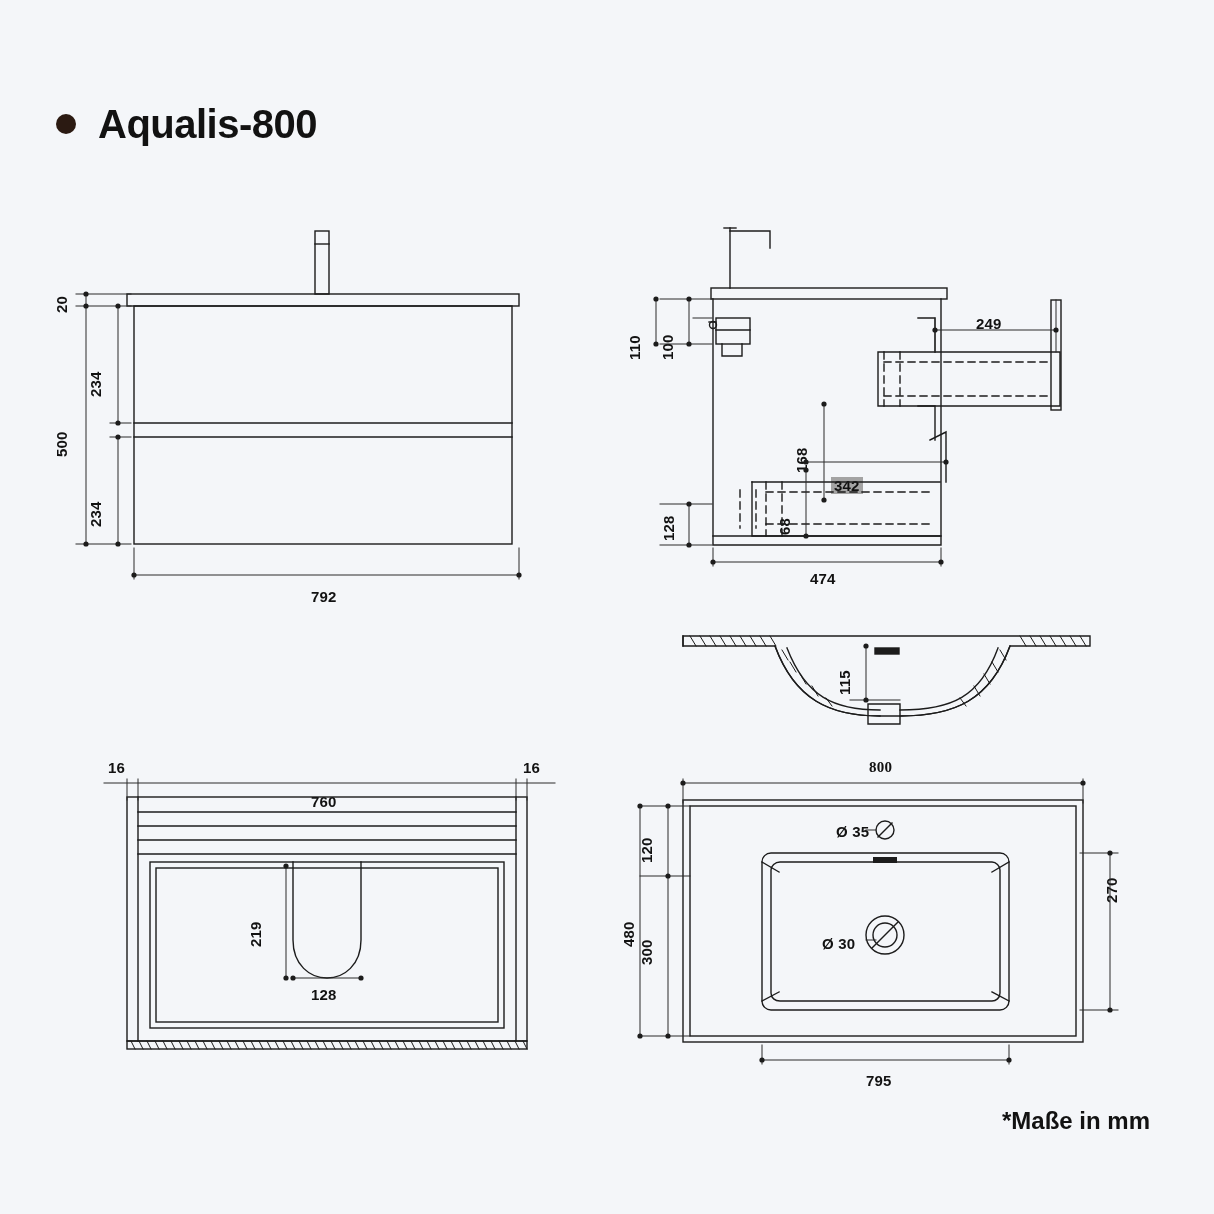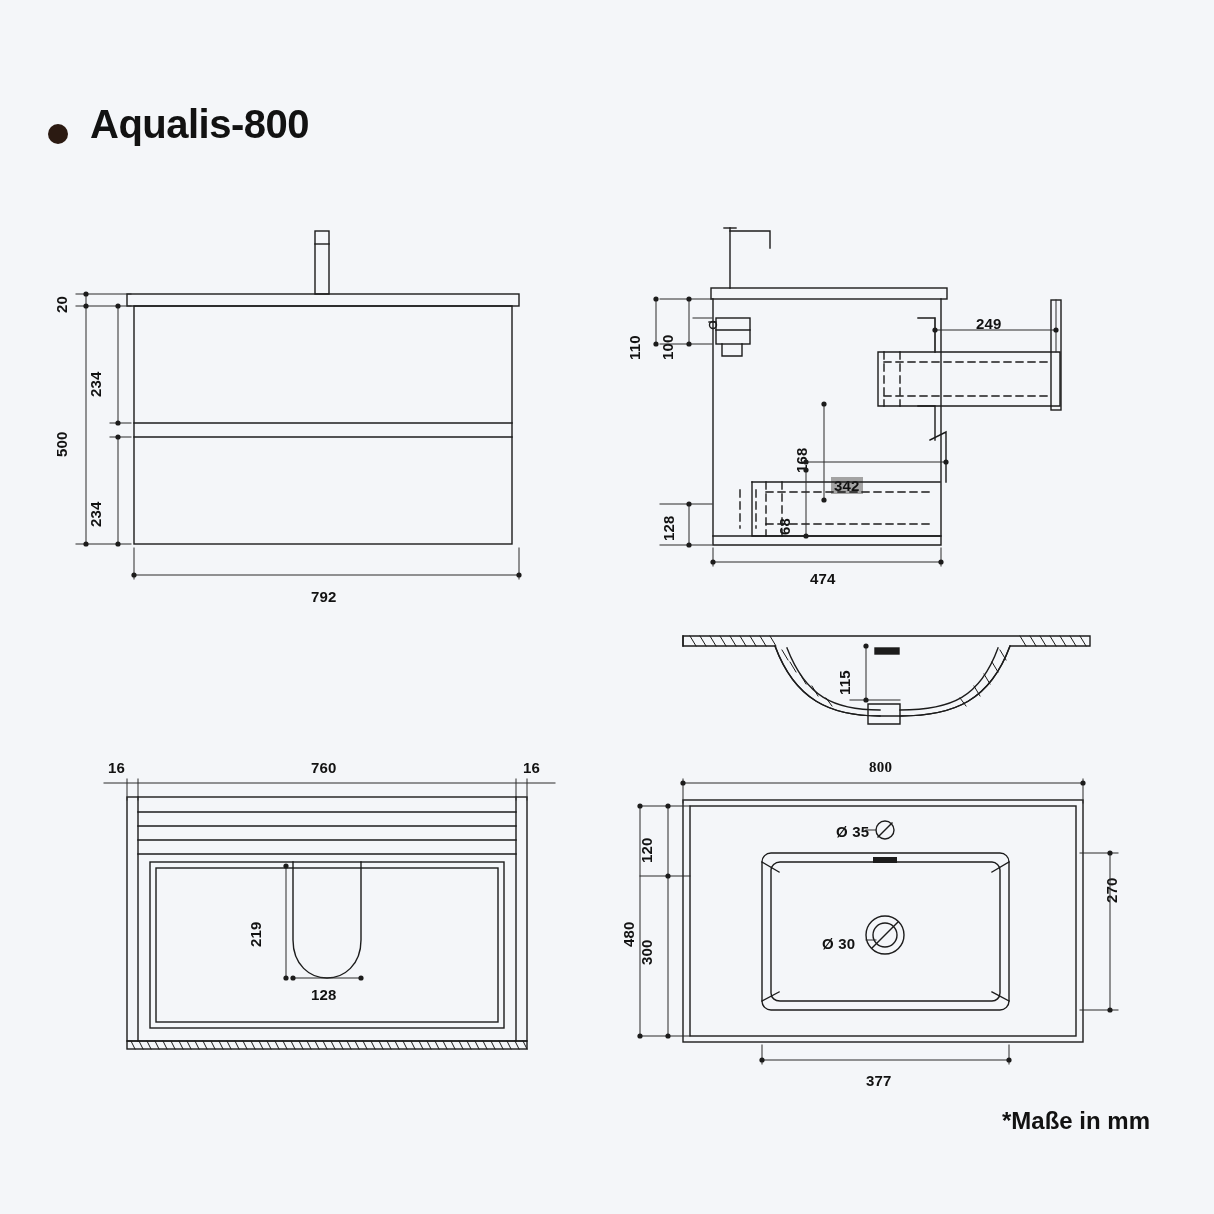--- a/index.html
+++ b/index.html
@@ -16,24 +16,24 @@
     overflow: hidden;
   }
   .page {
     position: absolute;
     inset: 0;
     background: #f4f6f9;
   }
   
   .title-row {
     position: absolute;
-    left: 48px;
+    left: 56px;
     top: 104px;
     display: flex;
-    align-items: flex-end;
+    align-items: center;
     gap: 22px;
   }
   .title-bullet {
     width: 20px;
     height: 20px;
     border-radius: 50%;
     background: #2b1a12;
     display: block;
   }
   .title-text {
@@ -100,31 +100,31 @@
   <div class="lbl" style="left:976px; top:315px;">249</div>
   <div class="lbl rot" style="left:810px; top:456px;">168</div>
   <div class="lbl bg" style="left:831px; top:449px;">342</div>
   <div class="lbl rot" style="left:793px; top:518px;">68</div>
   <div class="lbl rot" style="left:677px; top:524px;">128</div>
   <div class="lbl" style="left:810px; top:570px;">474</div>
 
   <div class="lbl rot" style="left:853px; top:678px;">115</div>
 
   <div class="lbl" style="left:108px; top:759px;">16</div>
-  <div class="lbl" style="left:311px; top:759px;">760</div>
+  <div class="lbl" style="left:311px; top:793px;">760</div>
   <div class="lbl" style="left:523px; top:759px;">16</div>
   <div class="lbl rot" style="left:264px; top:930px;">219</div>
   <div class="lbl" style="left:311px; top:986px;">128</div>
 
   <div class="lbl" style="left:869px; top:759px;font-family:Liberation Serif, serif;">800</div>
   <div class="lbl rot" style="left:655px; top:846px;">120</div>
   <div class="lbl rot" style="left:1120px; top:886px;">270</div>
   <div class="lbl rot" style="left:637px; top:930px;">480</div>
   <div class="lbl rot" style="left:655px; top:948px;">300</div>
-  <div class="lbl" style="left:866px; top:1072px;">377</div>
+  <div class="lbl" style="left:866px; top:1072px;">795</div>
   <div class="lbl" style="left:822px; top:823px;margin-left:14px;">Ø 35</div>
   <div class="lbl" style="left:822px; top:935px;">Ø 30</div>
 
   <svg class="overlay" viewBox="0 0 1214 1214">
     <g fill="none" stroke="#1c1c1c" stroke-width="1.4" stroke-linecap="square">
 
       <g>
 
         <rect x="127" y="294" width="392" height="12" fill="none"></rect>
 

